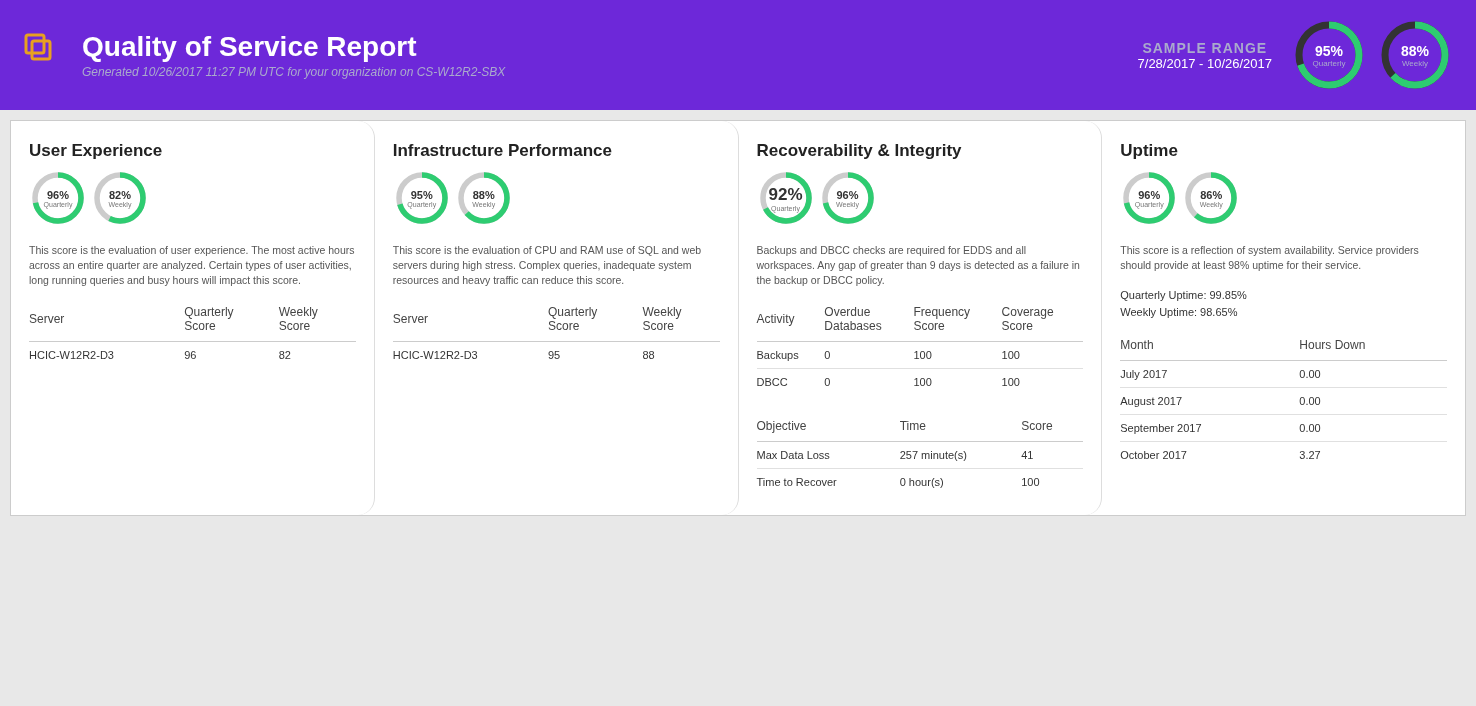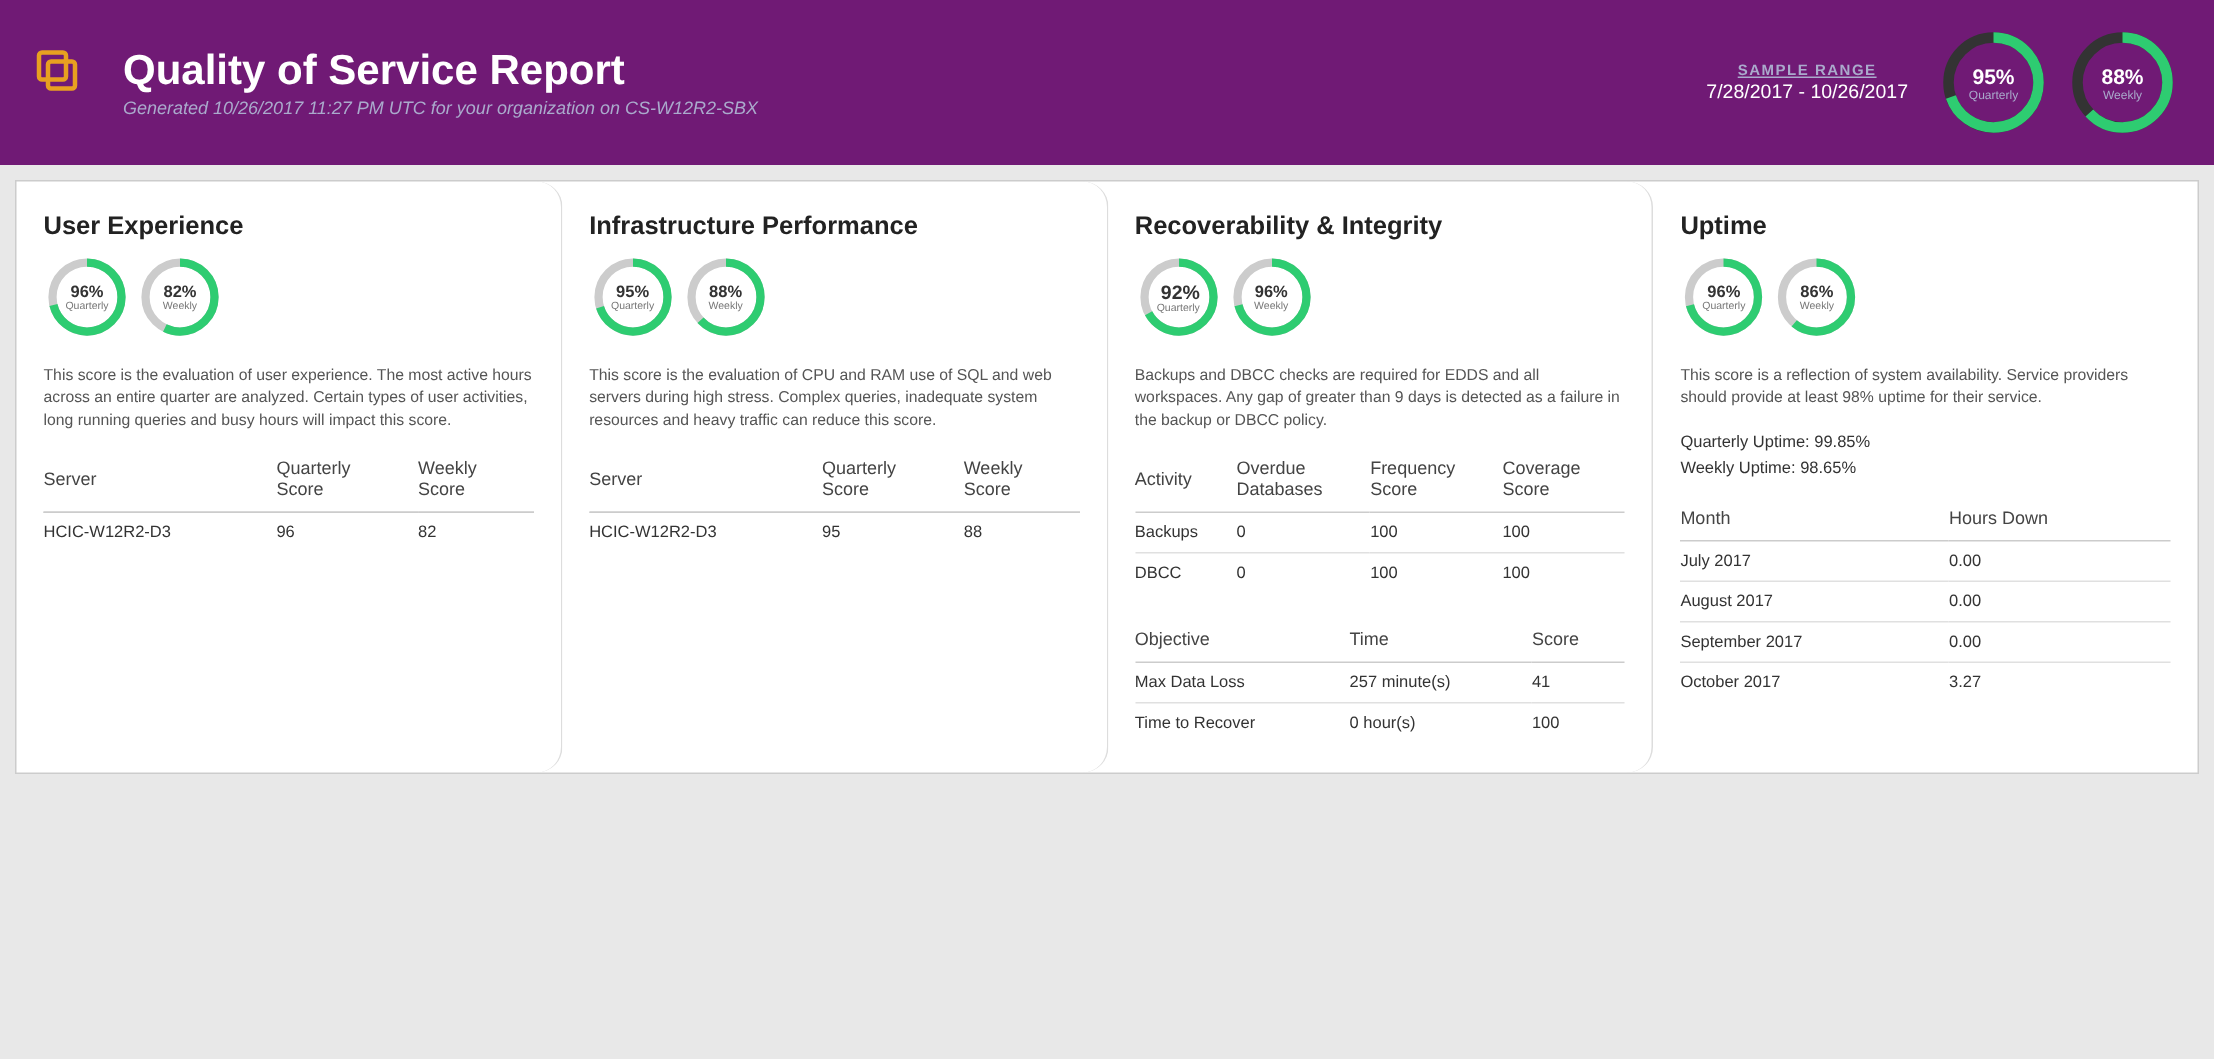--- a/index.html
+++ b/index.html
@@ -1,36 +1,36 @@
 <!DOCTYPE html>
 <html><head>
   <meta charset="utf-8">
   <style>
     * { box-sizing: border-box; margin: 0; padding: 0; }
     body { font-family: Arial, sans-serif; background: #e8e8e8; }
 
     .header {
-      background: #701a75;
+      background: #6d28d9;
       color: white;
       padding: 18px 24px;
       display: flex;
       align-items: center;
       justify-content: space-between;
     }
     .header-left { display: flex; align-items: center; gap: 14px; }
     .header-logo {
       width: 44px; height: 44px;
       position: relative;
     }
     .header-logo svg { width: 44px; height: 44px; }
     .header-title-block h1 { font-size: 28px; font-weight: bold; color: white; }
     .header-title-block p { font-size: 12px; color: #aac; font-style: italic; margin-top: 2px; }
     .header-right { display: flex; align-items: center; gap: 20px; }
     .sample-range { text-align: center; color: white; }
-    .sample-range .sr-label { font-size: 10px; font-weight: bold; letter-spacing: 1px; color: #aac; text-decoration: underline; }
+    .sample-range .sr-label { font-size: 14px; font-weight: bold; letter-spacing: 1px; color: #aac; }
     .sample-range .sr-dates { font-size: 13px; }
     .score-circles { display: flex; gap: 12px; }
 
     .donut-wrap { position: relative; display: inline-flex; align-items: center; justify-content: center; }
     .donut-wrap .donut-label {
       position: absolute;
       text-align: center;
       color: white;
     }
     .donut-label .pct { font-size: 14px; font-weight: bold; }
@@ -200,21 +200,21 @@
 
   <div class="section">
     <div class="section-title">Recoverability &amp; Integrity</div>
     <div class="score-row">
       <div class="donut-wrap donut-wrap-sm" style="width:58px;height:58px;">
         <svg width="58" height="58" viewBox="0 0 58 58">
           <circle cx="29" cy="29" r="23" fill="none" stroke="#ccc" stroke-width="5.5"></circle>
           <circle cx="29" cy="29" r="23" fill="none" stroke="#2ecc71" stroke-width="5.5" stroke-dasharray="132.9 144.5" stroke-dashoffset="36" transform="rotate(-90 29 29)"></circle>
         </svg>
         <div class="donut-label">
-          <div class="pct" style="font-size:13px;color:#333;text-align:right;">92%</div>
+          <div class="pct" style="font-size:17px;color:#333;text-align:right;">92%</div>
           <div class="lbl" style="color:#777;">Quarterly</div>
         </div>
       </div>
       <div class="donut-wrap donut-wrap-sm" style="width:58px;height:58px;">
         <svg width="58" height="58" viewBox="0 0 58 58">
           <circle cx="29" cy="29" r="23" fill="none" stroke="#ccc" stroke-width="5.5"></circle>
           <circle cx="29" cy="29" r="23" fill="none" stroke="#2ecc71" stroke-width="5.5" stroke-dasharray="138.7 144.5" stroke-dashoffset="36" transform="rotate(-90 29 29)"></circle>
         </svg>
         <div class="donut-label">
           <div class="pct" style="font-size:11px;color:#333;">96%</div>

